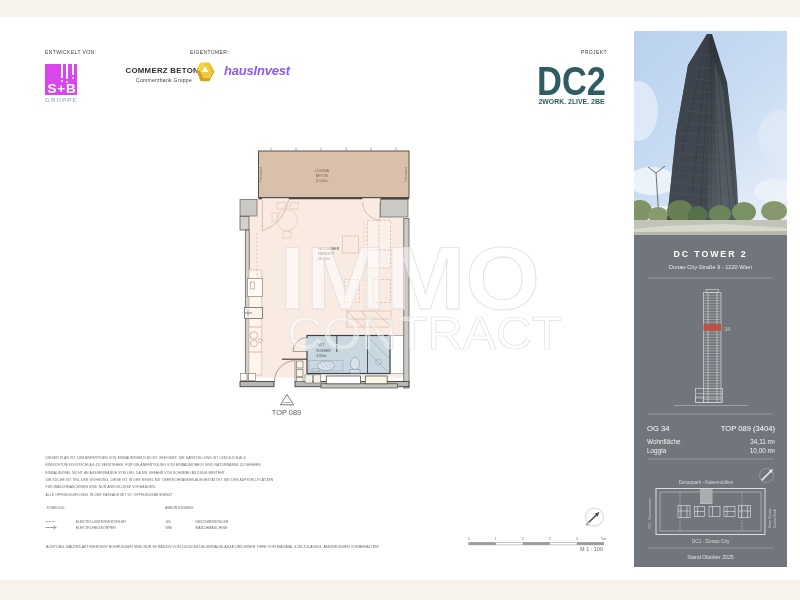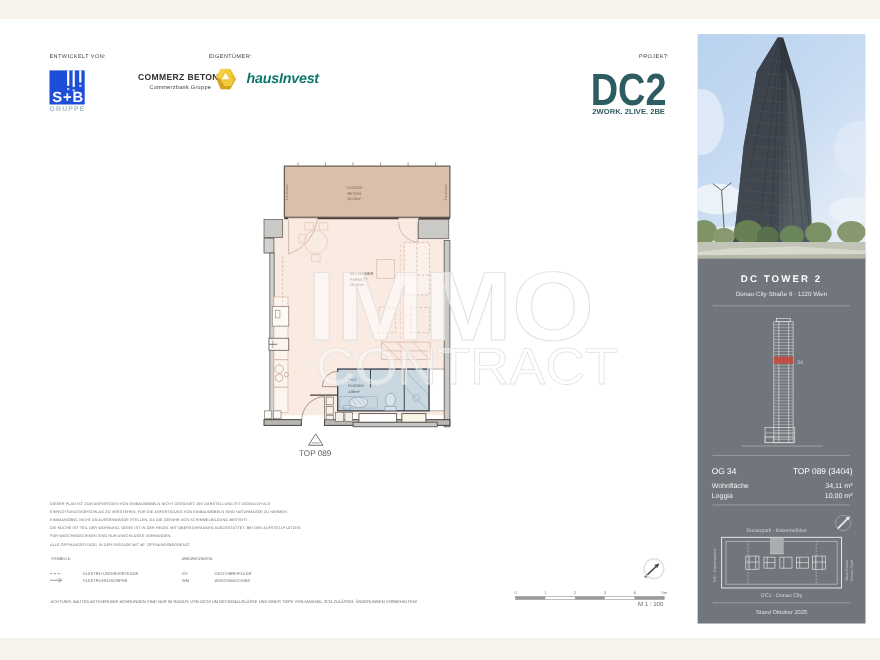--- a/index.html
+++ b/index.html
@@ -14,21 +14,21 @@
 <div class="abs" style="left:0;top:0;width:800px;height:17px;background:#f7f3ec;"></div>
 
 <div class="abs" style="left:0;top:580px;width:800px;height:20px;background:#f7f3ec;"></div>
 
 <div class="abs" style="left:45px;top:49px;font-size:5px;letter-spacing:0.4px;color:#3c3c3c;">ENTWICKELT VON:</div>
 
 <div class="abs" style="left:190px;top:49px;font-size:5px;letter-spacing:0.4px;color:#3c3c3c;">EIGENTÜMER:</div>
 
 <div class="abs" style="left:581px;top:49px;font-size:5px;letter-spacing:0.4px;color:#3c3c3c;">PROJEKT:</div>
 
-<div class="abs" style="left:45px;top:64px;width:32px;height:31px;background:#1d4ed8;">
+<div class="abs" style="left:45px;top:64px;width:32px;height:31px;background:#d946ef;">
   <div class="abs" style="left:15.5px;top:0;width:2.4px;height:13.5px;background:#fff;"></div>
   <div class="abs" style="left:21px;top:0;width:2.4px;height:15px;background:#fff;"></div>
   <div class="abs" style="left:26.5px;top:0;width:2.4px;height:11px;background:#fff;"></div>
   <div class="abs" style="left:15.5px;top:15.5px;width:2.4px;height:2px;background:#fff;opacity:.7;"></div>
   <div class="abs" style="left:21px;top:17px;width:2.4px;height:2px;background:#fff;opacity:.7;"></div>
   <div class="abs" style="left:26.5px;top:13px;width:2.4px;height:2px;background:#fff;opacity:.7;"></div>
   <div class="abs" style="left:2.5px;top:16.5px;width:29px;font-size:13.5px;font-weight:bold;color:#fff;letter-spacing:0.8px;">S+B</div>
 </div>
 
 <div class="abs" style="left:45px;top:96px;width:34px;font-size:6.2px;font-weight:bold;color:#a3bbc9;letter-spacing:1.1px;">GRUPPE</div>
@@ -38,21 +38,21 @@
 <div class="abs" style="left:136px;top:76.5px;font-size:5px;color:#3c3c44;letter-spacing:0.3px;">Commerzbank Gruppe</div>
 
 <svg class="abs" style="left:195px;top:62px;" width="20" height="20" viewBox="0 0 20 20">
   <path d="M9.6,0.5 L14.5,0.8 L18.8,8.2 L16.5,12.5 Z" fill="#e8bc2e"></path>
   <path d="M9.6,0.5 L4.8,8.6 L1.2,8.4 L5.2,0.8 Z" fill="#f4d043"></path>
   <path d="M1.2,8.4 L4.8,8.6 L9.0,15.8 L14.9,15.8 L16.5,12.5 L18.8,8.2 L19.6,9.6 L14.2,19.3 L5.6,19.2 Z" fill="#d6a41c"></path>
   <path d="M9.6,0.5 L14.5,0.8 L16.5,12.5 L14.9,15.8 L9.0,15.8 L4.8,8.6 Z" fill="#f2c937"></path>
   <path d="M10.0,4.2 L13.4,10.1 L6.7,10.1 Z" fill="#fff"></path>
 </svg>
 
-<div class="abs" style="left:224px;top:63px;font-size:13px;font-weight:bold;font-style:italic;color:#0f766e;letter-spacing:-0.2px;">hausInvest</div>
+<div class="abs" style="left:224px;top:63px;font-size:13px;font-weight:bold;font-style:italic;color:#8b5cf6;letter-spacing:-0.2px;">hausInvest</div>
 
 <svg class="abs" style="left:536px;top:62px;" width="76" height="46" viewBox="0 0 76 46">
   <text x="1" y="33" font-size="41" font-weight="bold" textLength="69" lengthAdjust="spacingAndGlyphs" fill="#2d5c62">DC2</text>
   <text x="2.5" y="41.5" font-size="6.6" font-weight="bold" textLength="66" lengthAdjust="spacingAndGlyphs" fill="#2d5c62">2WORK. 2LIVE. 2BE</text>
 </svg>
 
 <svg class="abs" style="left:0;top:0;" width="800" height="600" viewBox="0 0 800 600">
 
 <rect x="249" y="199" width="155" height="178.5" fill="#faebe2"></rect>
 

